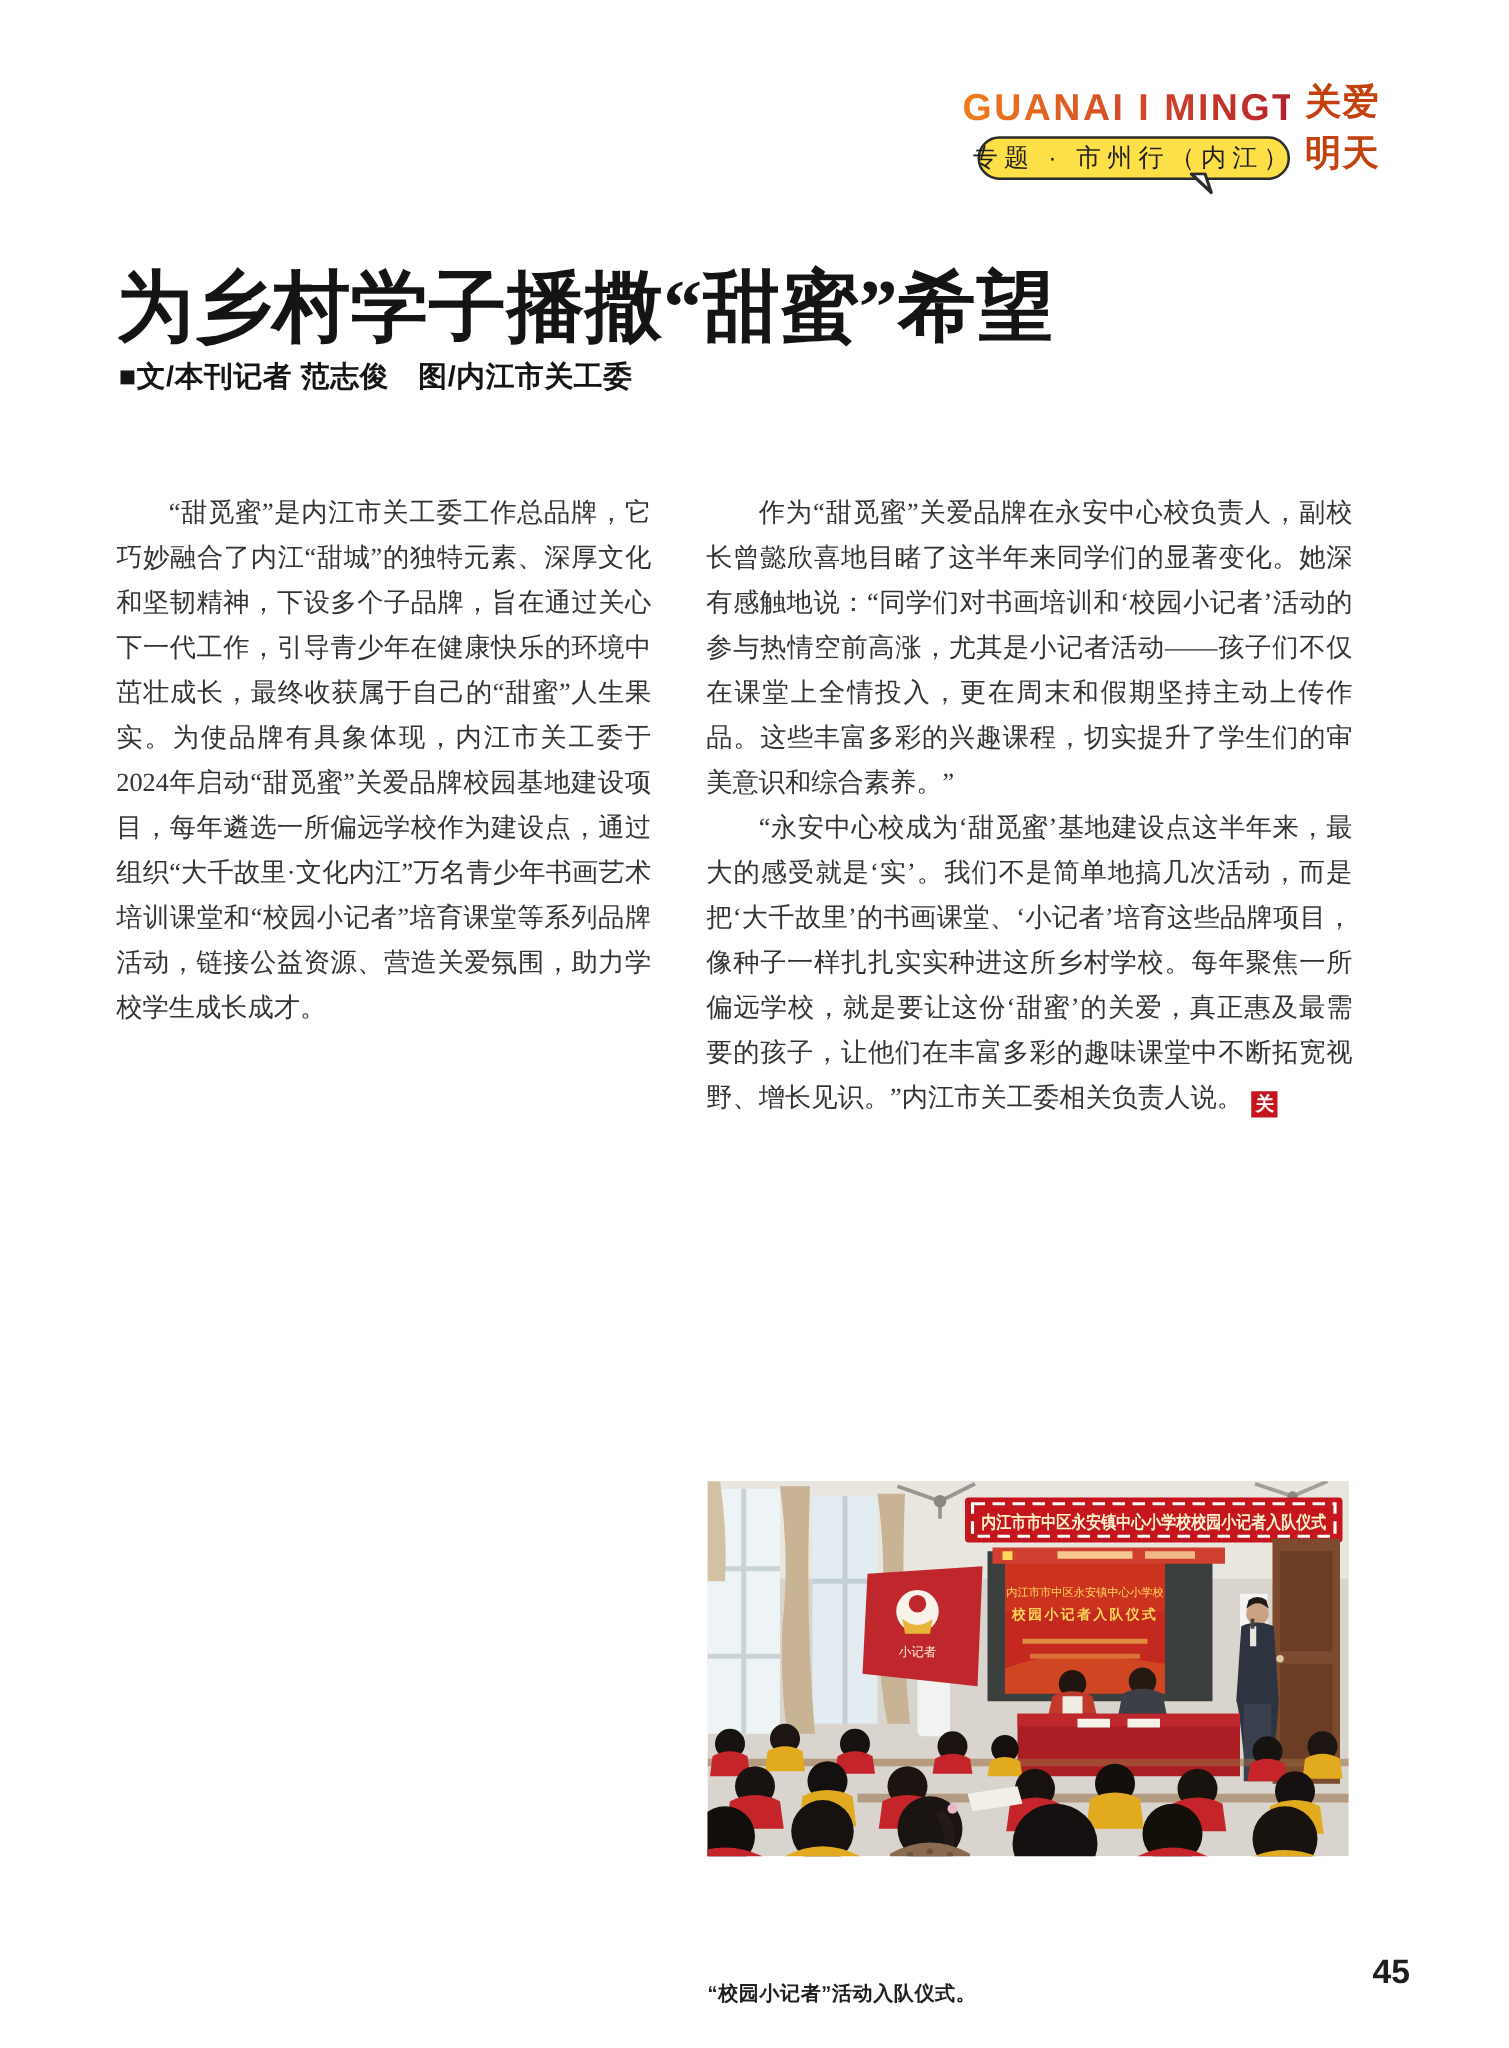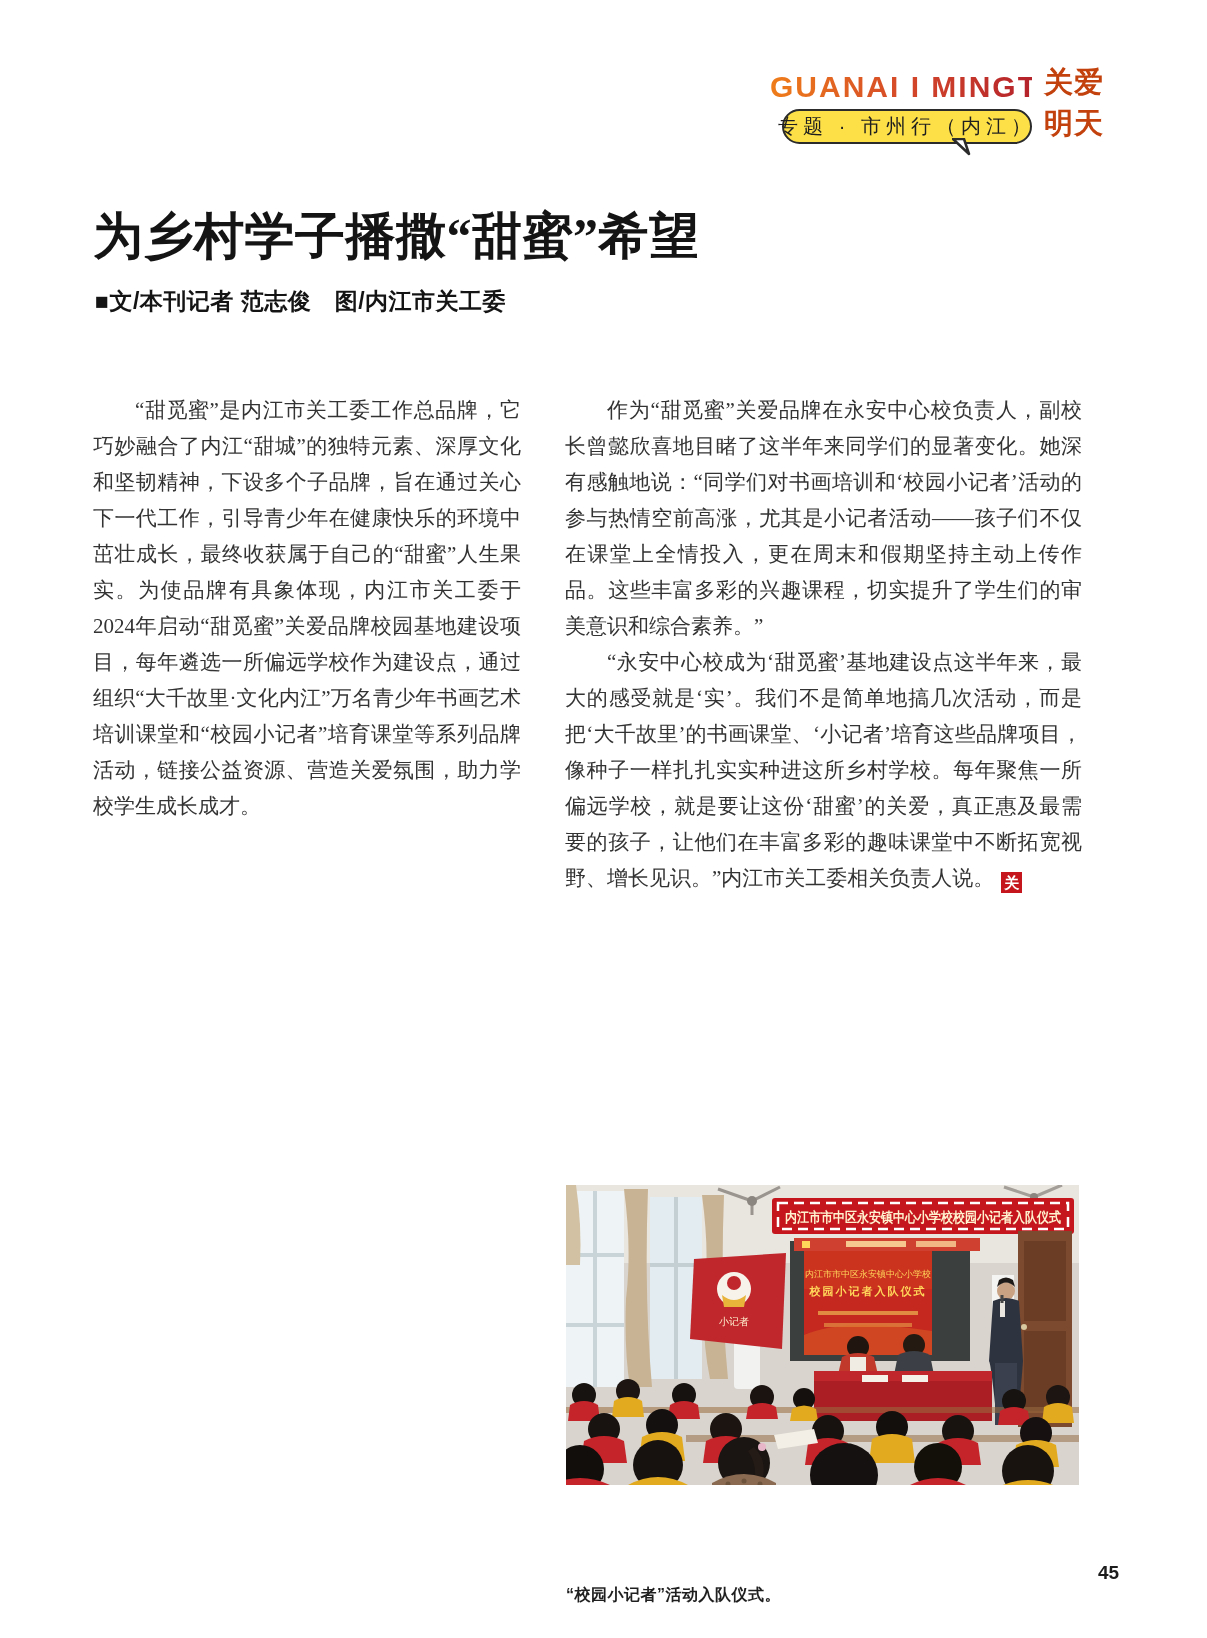--- a/index.html
+++ b/index.html
@@ -27,21 +27,21 @@
   .pill-tail { position:absolute; top:138px; left:952px; }
   .logo {
     position:absolute; top:62px; left:1044px;
     font-family:Liberation Sans, sans-serif;
     color:#c2410c; font-weight:900; font-size:29px; line-height:41px; letter-spacing:1px;
   }
 
   
   .title {
     position:absolute; top:203px; left:93px; width:1000px;
-    font-size:50px; font-weight:900; color:#141414; letter-spacing:0.5px; white-space:nowrap;
+    font-size:62px; font-weight:900; color:#141414; letter-spacing:0.5px; white-space:nowrap;
   }
   .byline {
     position:absolute; top:286px; left:95px;
     font-family:"Liberation Sans","DejaVu Sans",sans-serif;
     font-size:23px; font-weight:600; color:#141414; letter-spacing:0.5px;
   }
 
   
   .col { position:absolute; top:392px; }
   .col-left  { left:93px;  width:428px; }
@@ -64,21 +64,21 @@
   .caption {
     position:absolute; left:566px; top:1585px;
     font-family:"Liberation Sans","DejaVu Sans",sans-serif;
     font-size:16px; font-weight:600; color:#1f1f1f; letter-spacing:0.5px;
   }
 
   
   .page-number {
     position:absolute; left:1098px; top:1562px;
     font-family:"Liberation Sans","DejaVu Sans",sans-serif;
-    font-size:19px; font-weight:600; color:#1d1d1d;
+    font-size:27px; font-weight:600; color:#1d1d1d;
   }
 </style>
 </head>
 <body>
 
 <div class="page">
 
   <div class="brand">GUANAI I MINGTIAN</div>
   <div class="topic-pill">
     <span>专题 · 市州行（内江）</span>

